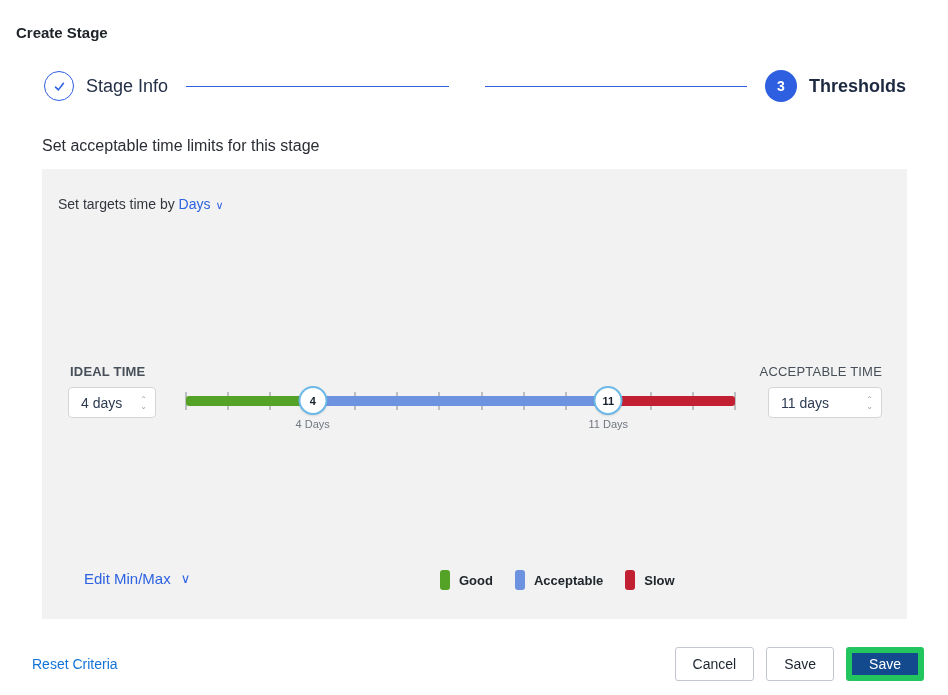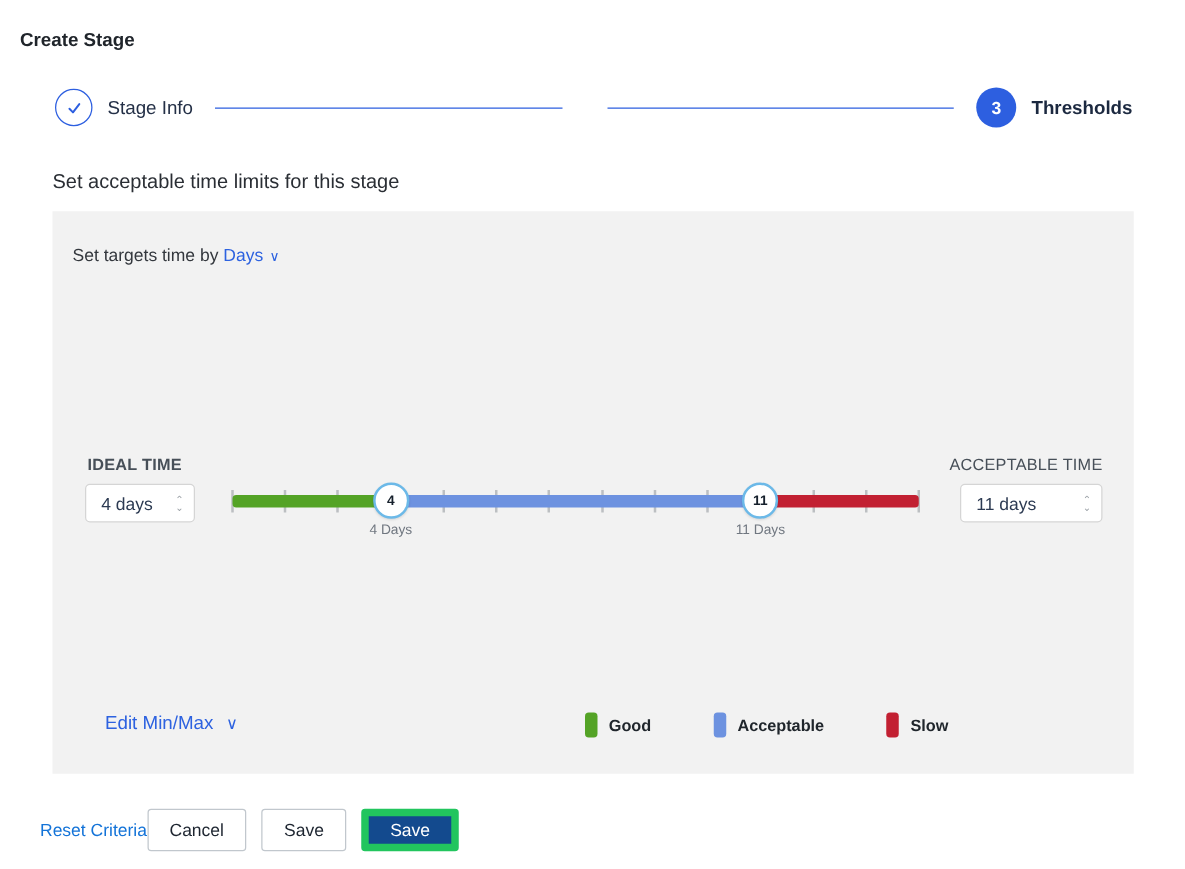--- a/index.html
+++ b/index.html
@@ -9,21 +9,21 @@
   .page-title { margin:24px 0 0 16px; font-size:15px; font-weight:700; color:#20252b; }
 
   
   .stepper { display:flex; align-items:center; margin:28px 42px 0 44px; height:34px; }
   .step { display:flex; align-items:center; flex:0 0 auto; }
   .step-circle { width:30px; height:30px; border-radius:50%; display:flex;
     align-items:center; justify-content:center; flex:0 0 auto; }
   .step-circle.done { background:#ffffff; border:1.6px solid #2d5fe0; }
   .step-circle.current { width:32px; height:32px; background:#2d5fe0;
     color:#ffffff; font-size:14px; font-weight:700; }
-  .step-label { margin-left:12px; font-size:15px; color:#243047; white-space:nowrap; }
+  .step-label { margin-left:12px; font-size:18px; color:#243047; white-space:nowrap; }
   .step-label.current { font-weight:700; color:#1c2940; }
   .step-line { flex:1 1 auto; height:0; border-top:1px solid #2d5fe0; margin:0 18px; }
 
   .section-heading { margin:34px 0 0 42px; font-size:16px; color:#2a2e34; }
 
   
   .panel { position:relative; margin:14px 41px 0 42px; width:865px; height:450px;
     background:#f2f2f2; }
   .target-row { position:absolute; left:16px; top:27px; font-size:14px; color:#33373d; }
   .target-link { color:#2d62e0; cursor:pointer; }
@@ -57,26 +57,26 @@
     box-shadow:0 1px 2px rgba(0,0,0,.12); }
   .handle-label { position:absolute; top:36px; transform:translateX(-50%);
     font-size:11px; color:#707780; white-space:nowrap; }
 
   .edit-minmax { position:absolute; left:42px; top:401px; font-size:15px;
     color:#2d62e0; cursor:pointer; display:flex; align-items:center; }
   .edit-minmax .chev { margin-left:10px; font-size:13px; }
 
   .legend { position:absolute; left:398px; top:401px; display:flex;
     align-items:center; column-gap:22px; }
-  .legend-item { display:flex; align-items:center;margin-left:28px; }
+  .legend-item { display:flex; align-items:center; }
   .legend-swatch { width:10px; height:20px; border-radius:3px; margin-right:9px; }
   .legend-text { font-size:13px; color:#20262c; font-weight:600; }
 
   
-  .footer { display:flex; align-items:center; 
+  .footer { display:flex; align-items:center; justify-content:space-between;
     margin-top:28px; padding:0 24px 0 32px; }
   .reset-link { font-size:14px; color:#1373d8; cursor:pointer; }
   .footer-buttons { display:flex; align-items:center; gap:12px; }
   .btn { height:34px; padding:0 17px; font-size:14px; border-radius:3px;
     font-family:"Liberation Sans", sans-serif; cursor:pointer; }
   .btn.ghost { background:#ffffff; border:1px solid #c1c7cd; color:#1d2530; }
   .btn.primary { background:#134a8e; border:6px solid #22c55e; color:#ffffff; }
 </style>
 </head>
 <body>

